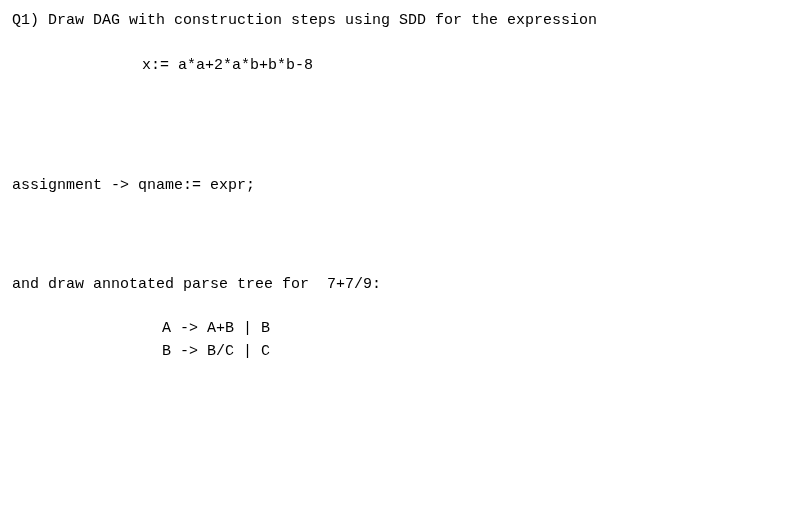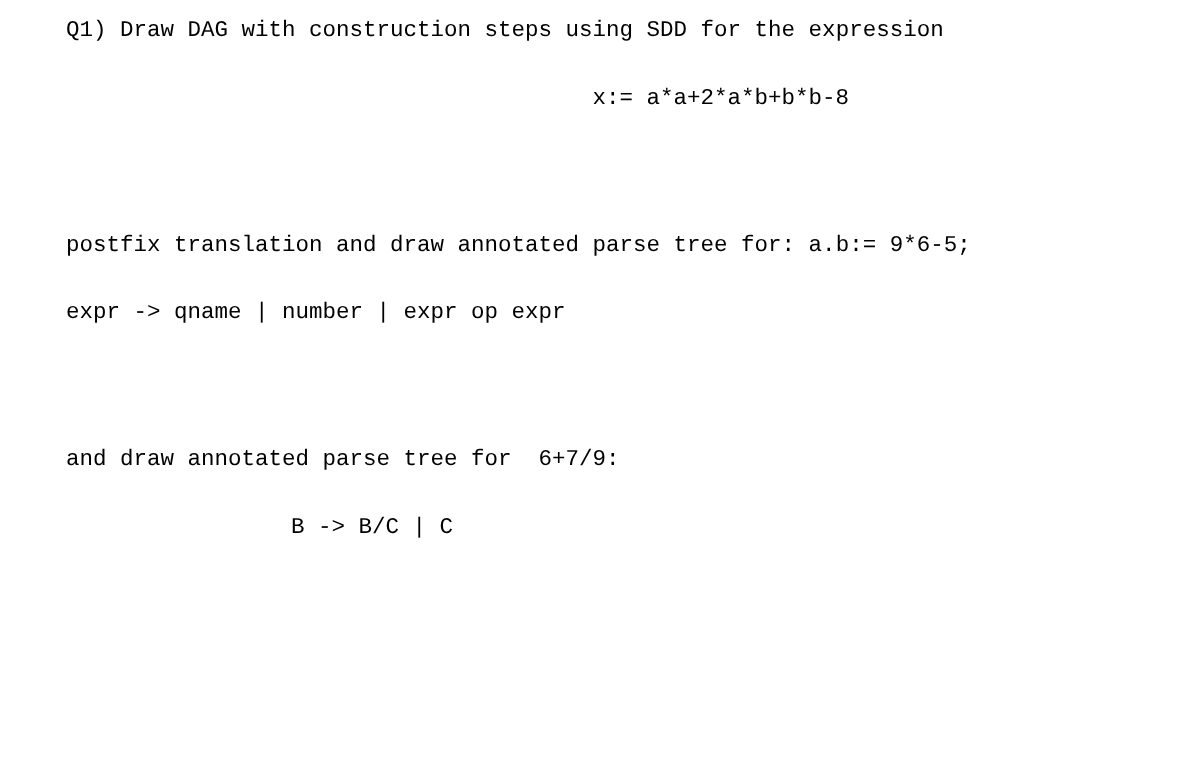--- a/index.html
+++ b/index.html
@@ -11,25 +11,23 @@
       margin: 0;
       padding: 10px 12px;
       width: 799px;
       box-sizing: border-box;
     }
     .block {
       margin-bottom: 28px;
     }
     .line {
       white-space: pre;
-      margin-left: 32px;
     }
     .indent1 {
       padding-left: 130px;
-      text-align: center;
     }
     .indent2 {
       padding-left: 150px;
     }
     .spacer {
       height: 22px;
     }
     .spacer-lg {
       height: 48px;
     }
@@ -39,25 +37,25 @@
 
 <div class="block">
   <div class="line">Q1) Draw DAG with construction steps using SDD for the expression</div>
   <div class="spacer"></div>
   <div class="line indent1">x:= a*a+2*a*b+b*b-8</div>
 </div>
 
 <div class="spacer-lg"></div>
 
 <div class="block">
-  <div class="line">postfix translation and draw annotated parse tree for: a.b:= 9*6-5;</div>
   <div class="spacer"></div>
-  <div class="line">expr -&gt; qname | number | expr op expr</div>
+  <div class="line">assignment -&gt; qname:= expr;</div>
 </div>
 
 <div class="spacer-lg"></div>
 
 <div class="block">
-  <div class="line">and draw annotated parse tree for  6+7/9:</div>
+  <div class="line">and draw annotated parse tree for  7+7/9:</div>
   <div class="spacer"></div>
+  <div class="line indent2">A -&gt; A+B | B</div>
   <div class="line indent2">B -&gt; B/C | C</div>
 
 </div>
 
 </body></html>

